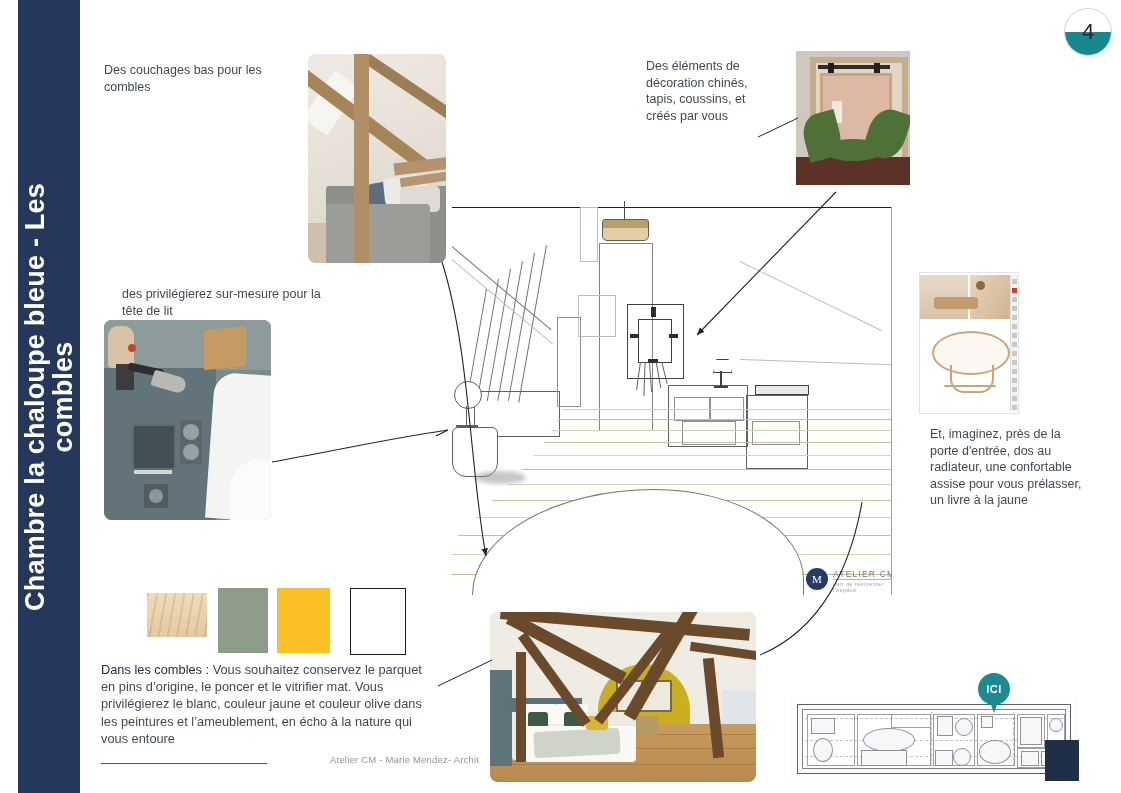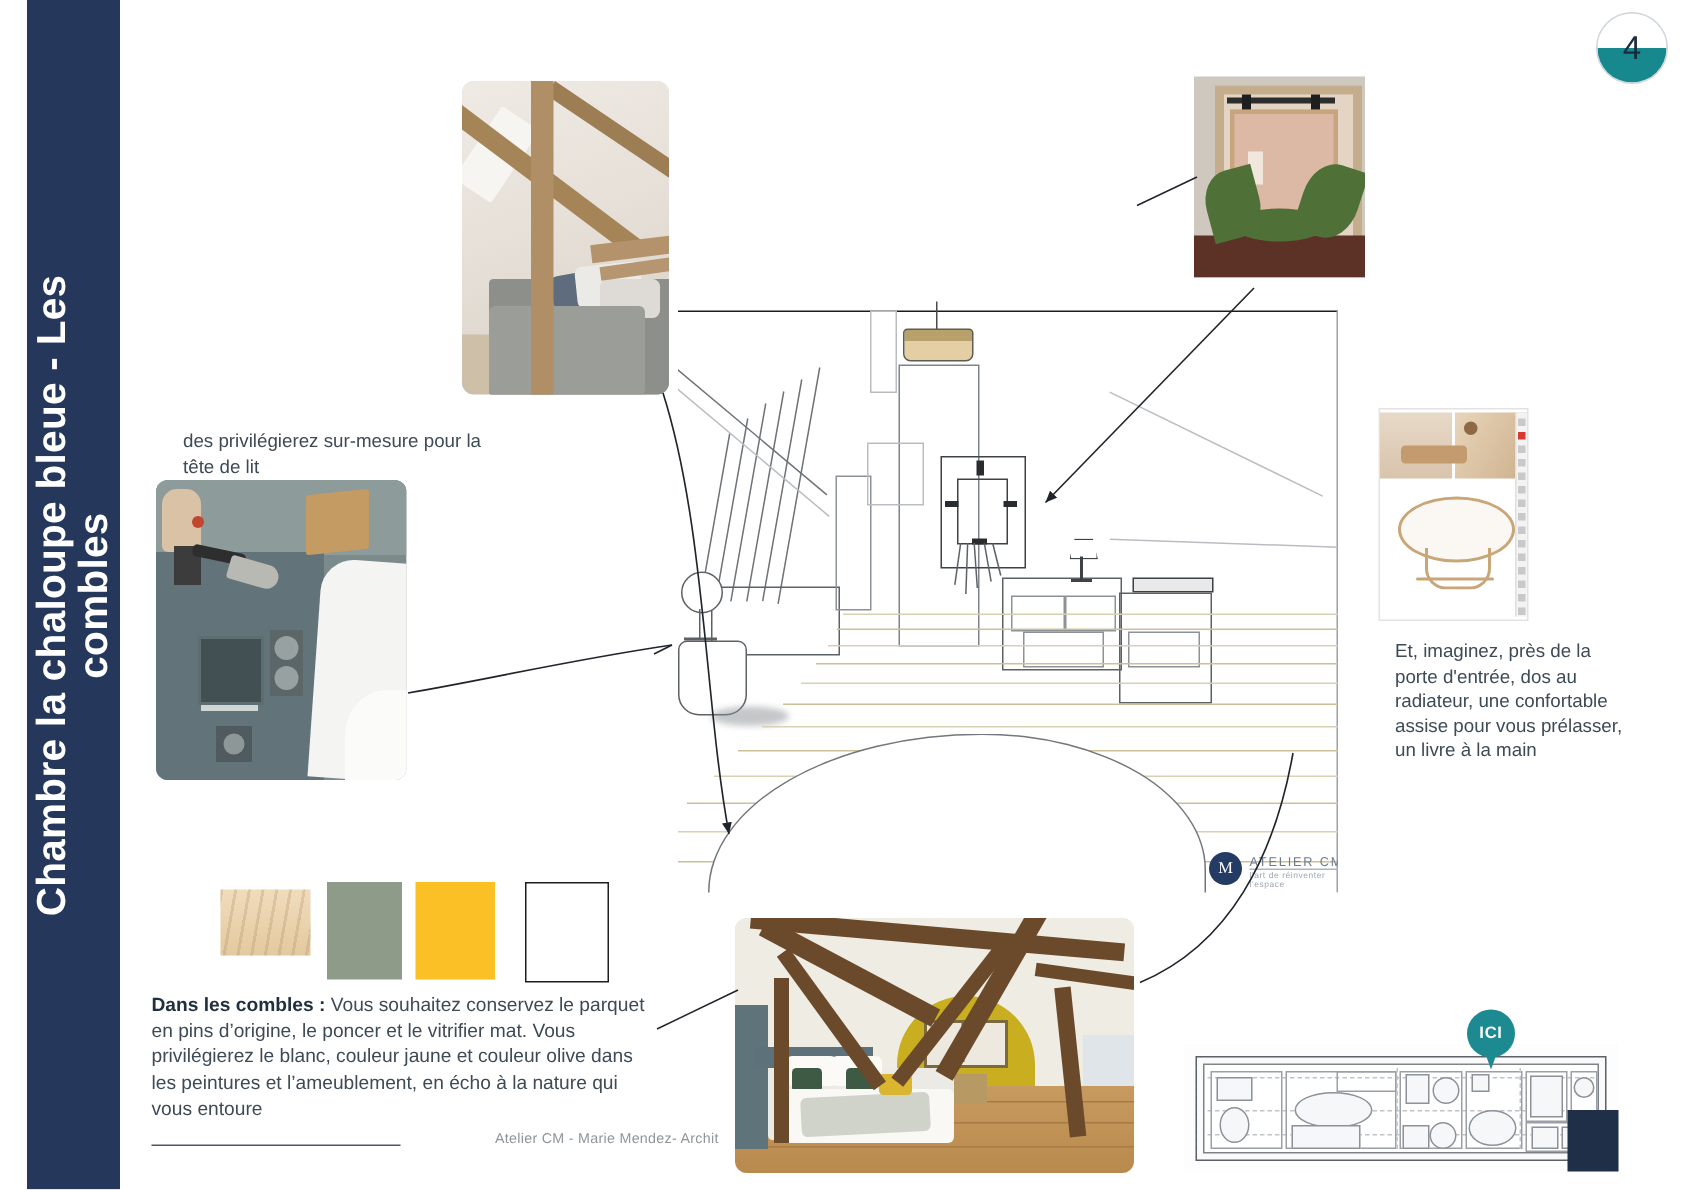--- a/index.html
+++ b/index.html
@@ -45,21 +45,21 @@
   .note{position:absolute;color:#3e4a55;font-size:12.5px;line-height:1.32;}
   .note-a{left:104px;top:62px;width:195px;}
   .note-b{left:646px;top:58px;width:120px;}
   .note-c{left:122px;top:286px;width:215px;}
   .note-d{left:930px;top:426px;width:155px;}
 
   .note-e{
     position:absolute;left:101px;top:661px;width:330px;
     color:#3e4a55;font-size:12.8px;line-height:1.345;
   }
-  .note-e b{color:#20303f;font-weight:bold;}
+  .note-e b{color:#20303f;font-weight:normal;}
   .underline{
     position:absolute;left:101px;top:763px;width:166px;height:0;
     border-top:1px solid #4a5662;
   }
 
   .footer{
     position:absolute;left:330px;top:754px;
     font-size:9.5px;color:#8e959b;letter-spacing:.2px;white-space:nowrap;
   }
 
@@ -272,22 +272,24 @@
       <span>Chambre  la chaloupe bleue - Les</span>
       <span class="l2">combles</span>
     </div>
   </div>
 
   <div class="badge">
     <div class="fill"></div>
     <div class="num">4</div>
   </div>
 
+  <div class="note note-a">Des couchages bas pour les combles</div>
+  <div class="note note-b">Des éléments de décoration chinés, tapis, coussins, et créés par vous</div>
   <div class="note note-c">des privilégierez sur-mesure pour la tête de lit</div>
-  <div class="note note-d">Et, imaginez, près de la porte d'entrée, dos au radiateur, une confortable assise pour vous prélasser, un livre à la main</div>
+  <div class="note note-d">Et, imaginez, près de la porte d'entrée, dos au radiateur, une confortable assise pour vous prélasser, un livre à la jaune</div>
 
   <div class="note-e">
     <b>Dans les combles :</b><span> Vous souhaitez conservez le parquet en pins d’origine, le poncer et le vitrifier mat. Vous privilégierez le blanc, couleur jaune et couleur olive dans les peintures et l’ameublement, en écho à la nature qui vous entoure</span>
   </div>
   <div class="underline"></div>
 
   <div class="footer">Atelier CM - Marie Mendez- Archit</div>
 
   <div class="sketch">
     <div class="topline"></div>

